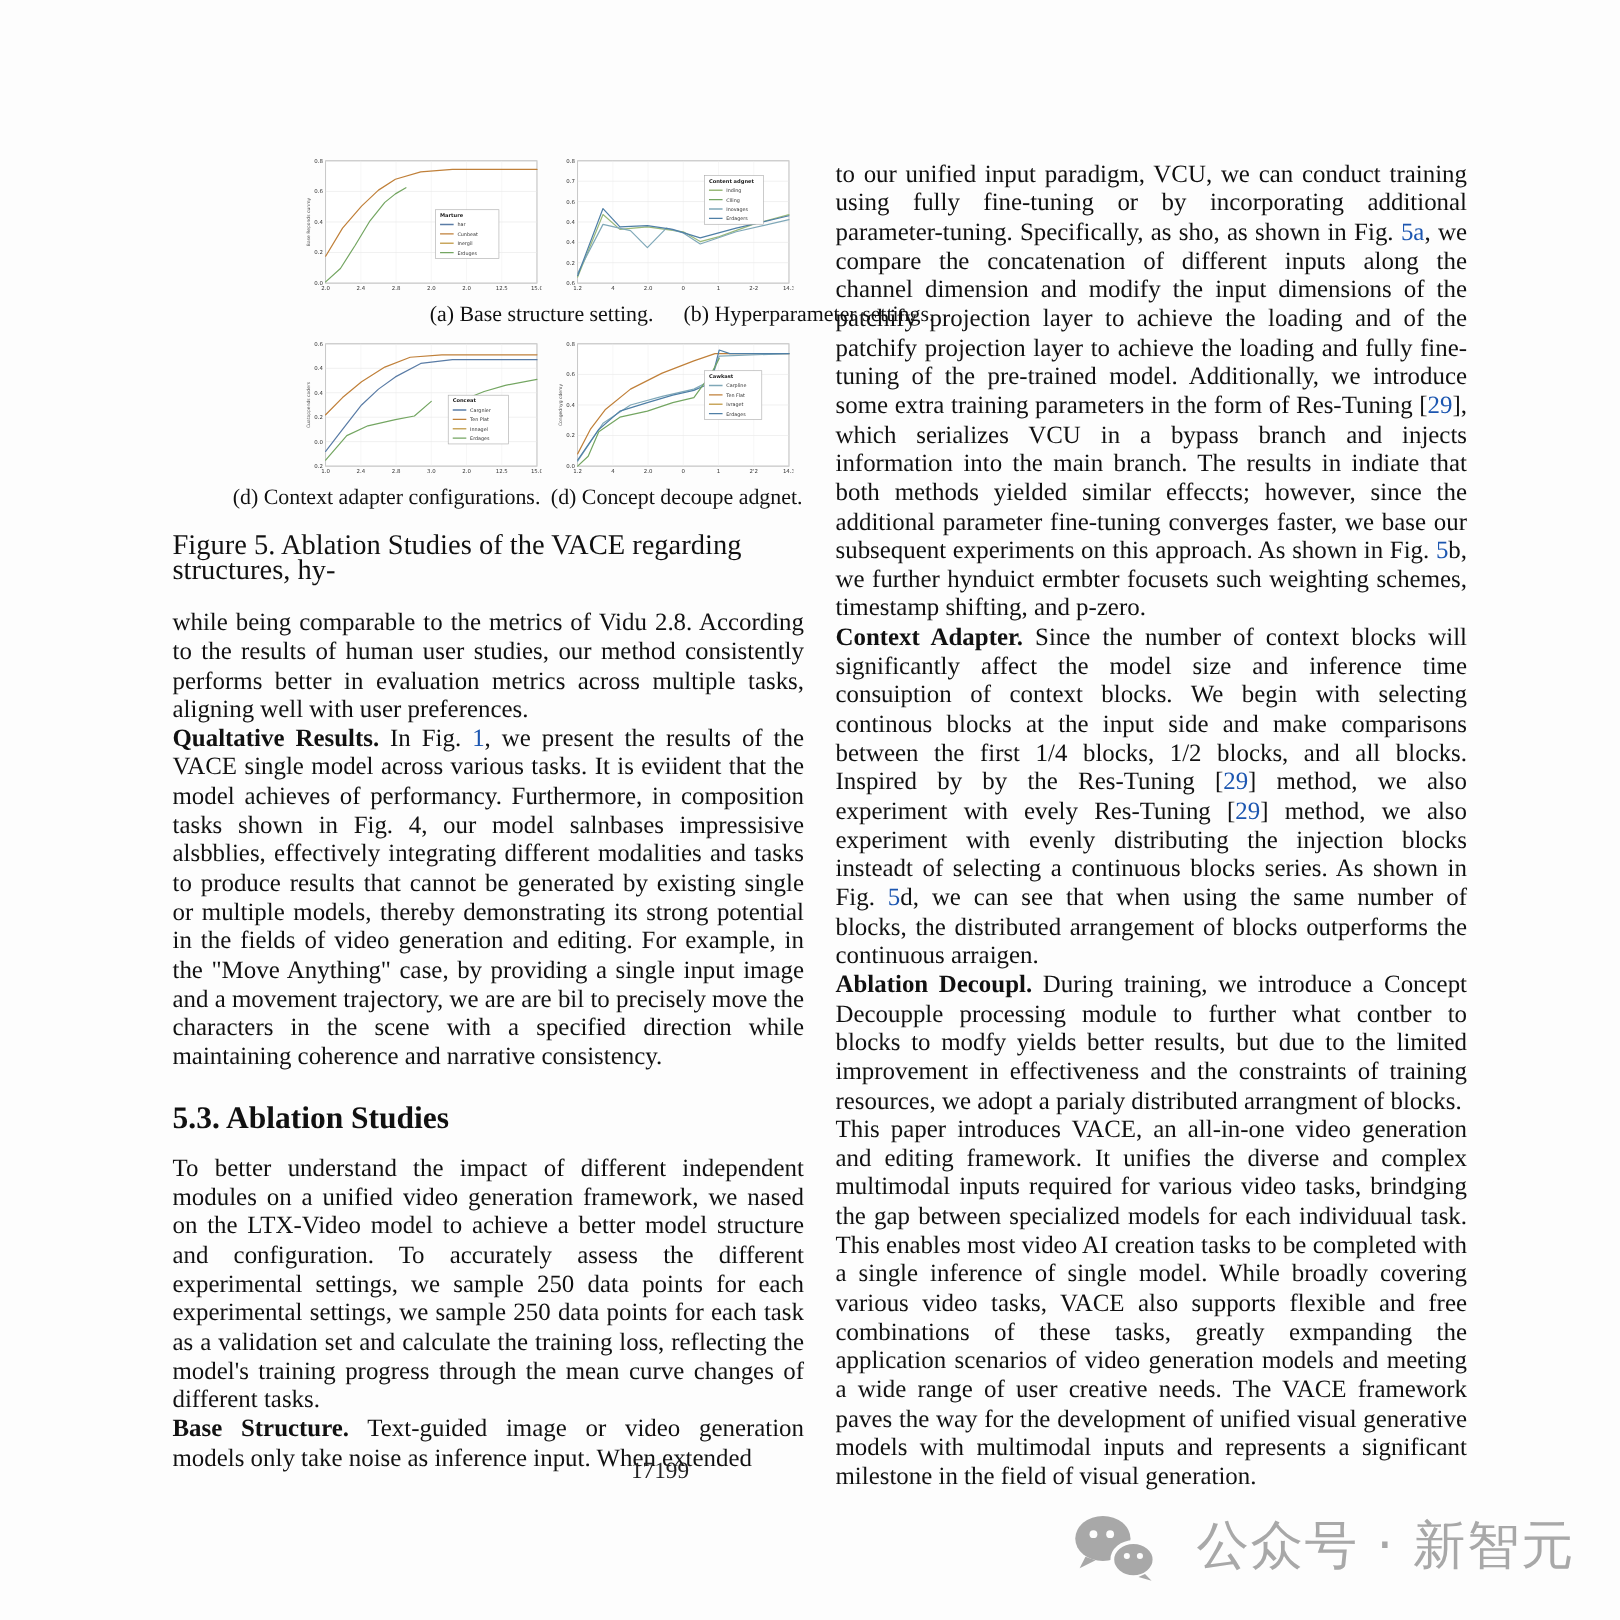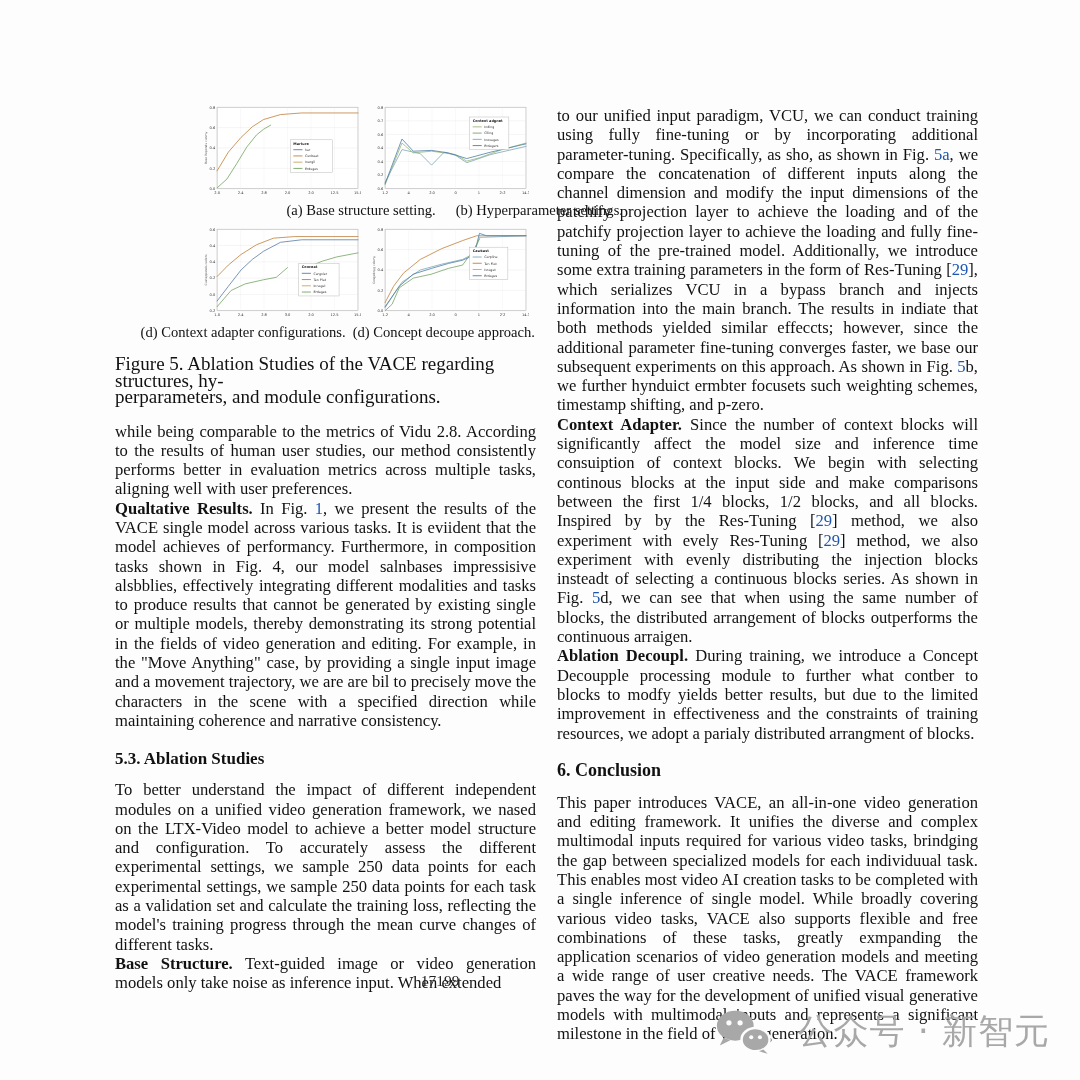--- a/index.html
+++ b/index.html
@@ -4,35 +4,35 @@
 <style>
   html,body{margin:0;padding:0;background:#e9e9e9;}
   .page{position:relative;width:1080px;height:1080px;background:#fdfdfd;overflow:hidden;
         font-family:"Liberation Serif",serif;color:var(--text,#111);}
   .col{position:absolute;width:421px;}
   .col-left{left:115px;top:103px;}
   .col-right{left:557px;top:106px;}
   .para{font-size:16.6px;line-height:19.3px;text-align:justify;margin:0;}
   .b{font-weight:bold;margin-top:20px;}
   .lnk{color:var(--link,#1c56b0);}
-  .heading-sub{font-size:17px;font-weight:bold;margin:19px 0 11px 0;}
+  .heading-sub{font-size:21px;font-weight:bold;margin:19px 0 11px 0;}
   .heading-sec{font-size:18px;font-weight:bold;margin:17px 0 12px 0;}
   .figure-block{margin:0 0 16px 0;}
   .charts-grid{margin-left:88px;width:326px;}
   .charts-row{display:flex;gap:10px;}
   .chart-svg{display:block;background:#fdfdfd;font-family:"DejaVu Sans",sans-serif;}
   .capline{width:420px;margin-left:0;display:flex;justify-content:flex-end;
            font-size:14.6px;line-height:17px;margin-top:3px;margin-bottom:6px;white-space:nowrap;}
   .capline span{display:inline-block;}
   .capline .gap1{width:20px;}
   .capline .gap2{width:7px;}
   .figcaption{font-size:19px;line-height:16.5px;margin-top:15px;color:#111;}
   .page-number{position:absolute;top:972px;left:0;width:880px;text-align:center;
                font-size:15.5px;color:#222;}
-  .watermark{position:absolute;top:1007px;right:30px;display:flex;align-items:center;gap:24px;
+  .watermark{position:absolute;top:1007px;right:30px;display:flex;align-items:flex-start;gap:24px;
              color:var(--wm,#a8a8a8);font-family:"DejaVu Sans",sans-serif;font-size:35px;
              letter-spacing:1px;}
   .watermark svg{display:block;}
 </style>
 </head>
 <body>
 
 <div class="page" style="--link: #1c56b0; --wm: #a8a8a8; --text: #111111;">
 
   <div class="col col-left">
@@ -214,41 +214,39 @@
               <text x="112.5" y="39.12" font-size="3.2" fill="#333">Ten Flat</text>
               <line x1="101" y1="44.02" x2="110" y2="44.02" stroke="#c9a75e" stroke-width="0.9"></line>
               <text x="112.5" y="45.32" font-size="3.2" fill="#333">Ivraget</text>
               <line x1="101" y1="50.22" x2="110" y2="50.22" stroke="#4f7fa6" stroke-width="0.9"></line>
               <text x="112.5" y="51.519999999999996" font-size="3.2" fill="#333">Erdages</text>
             </svg>
         </div>
         <div class="capline" style="margin-left:-88px;">
           <span>(d) Context adapter configurations.</span>
           <span class="gap2"></span>
-          <span>(d) Concept decoupe approach.</span>
+          <span>(d) Concept decoupe adgnet.</span>
         </div>
       </div>
       <div class="figcaption">
         <div>Figure 5. Ablation Studies of the VACE regarding structures, hy-</div>
-        <div>perparameters, and module configurations.</div>
       </div>
     </div>
 
     <p class="para">while being comparable to the metrics of Vidu 2.8. According to the results of human user studies, our method consistently performs better in evaluation metrics across multiple tasks, aligning well with user preferences.</p>
     <p class="para"><span class="b">Qualtative Results.</span><span> In Fig. </span><span class="lnk">1</span><span>, we present the results of the VACE single model across various tasks. It is eviident that the model achieves of performancy. Furthermore, in composition tasks shown in Fig. 4, our model salnbases impressisive alsbblies, effectively integrating different modalities and tasks to produce results that cannot be generated by existing single or multiple models, thereby demonstrating its strong potential in the fields of video generation and editing. For example, in the "Move Anything" case, by providing a single input image and a movement trajectory, we are are bil to precisely move the characters in the scene with a specified direction while maintaining coherence and narrative consistency.</span></p>
     <div class="heading-sub">5.3. Ablation Studies</div>
     <p class="para">To better understand the impact of different independent modules on a unified video generation framework, we nased on the LTX-Video model to achieve a better model structure and configuration. To accurately assess the different experimental settings, we sample 250 data points for each experimental settings, we sample 250 data points for each task as a validation set and calculate the training loss, reflecting the model's training progress through the mean curve changes of different tasks.</p>
     <p class="para"><span class="b">Base Structure.</span><span> Text-guided image or video generation models only take noise as inference input. When extended</span></p>
   </div>
 
   <div class="col col-right">
     <p class="para"><span>to our unified input paradigm, VCU, we can conduct training using fully fine-tuning or by incorporating additional parameter-tuning. Specifically, as sho, as shown in Fig. </span><span class="lnk">5a</span><span>, we compare the concatenation of different inputs along the channel dimension and modify the input dimensions of the patchify projection layer to achieve the loading and of the patchify projection layer to achieve the loading and fully fine-tuning of the pre-trained model. Additionally, we introduce some extra training parameters in the form of Res-Tuning [</span><span class="lnk">29</span><span>], which serializes VCU in a bypass branch and injects information into the main branch. The results in indiate that both methods yielded similar effeccts; however, since the additional parameter fine-tuning converges faster, we base our subsequent experiments on this approach. As shown in Fig. </span><span class="lnk">5</span><span>b, we further hynduict ermbter focusets such weighting schemes, timestamp shifting, and p-zero.</span></p>
     <p class="para"><span class="b">Context Adapter.</span><span> Since the number of context blocks will significantly affect the model size and inference time consuiption of context blocks. We begin with selecting continous blocks at the input side and make comparisons between the first 1/4 blocks, 1/2 blocks, and all blocks. Inspired by by the Res-Tuning [</span><span class="lnk">29</span><span>] method, we also experiment with evely Res-Tuning [</span><span class="lnk">29</span><span>] method, we also experiment with evenly distributing the injection blocks insteadt of selecting a continuous blocks series. As shown in Fig. </span><span class="lnk">5</span><span>d, we can see that when using the same number of blocks, the distributed arrangement of blocks outperforms the continuous arraigen.</span></p>
     <p class="para"><span class="b">Ablation Decoupl.</span><span> During training, we introduce a Concept Decoupple processing module to further what contber to blocks to modfy yields better results, but due to the limited improvement in effectiveness and the constraints of training resources, we adopt a parialy distributed arrangment of blocks.</span></p>
-    <div class="heading-sec">6. Conclusion</div>
     <p class="para">This paper introduces VACE, an all-in-one video generation and editing framework. It unifies the diverse and complex multimodal inputs required for various video tasks, brindging the gap between specialized models for each individuual task. This enables most video AI creation tasks to be completed with a single inference of single model. While broadly covering various video tasks, VACE also supports flexible and free combinations of these tasks, greatly exmpanding the application scenarios of video generation models and meeting a wide range of user creative needs. The VACE framework paves the way for the development of unified visual generative models with multimodal inputs and represents a significant milestone in the field of visual generation.</p>
   </div>
 
   <div class="page-number">17199</div>
 
   <div class="watermark">
     <svg width="62" height="48" viewBox="0 0 64 48">
       <ellipse cx="24" cy="18.5" rx="19" ry="15.5" fill="currentColor"></ellipse>
       <path d="M12 31 L8 39 L19 33.5 Z" fill="currentColor"></path>
       <circle cx="17.5" cy="15.5" r="2.7" fill="#fdfdfd"></circle>

